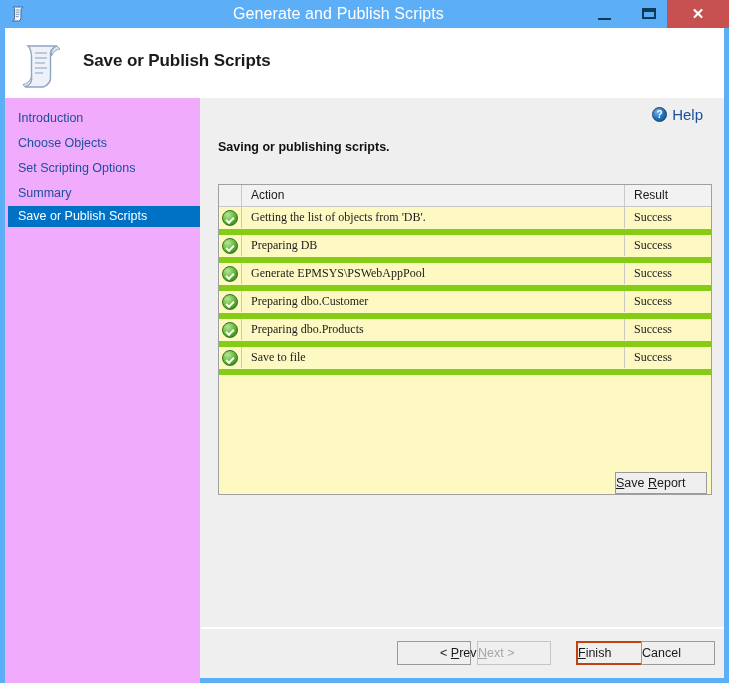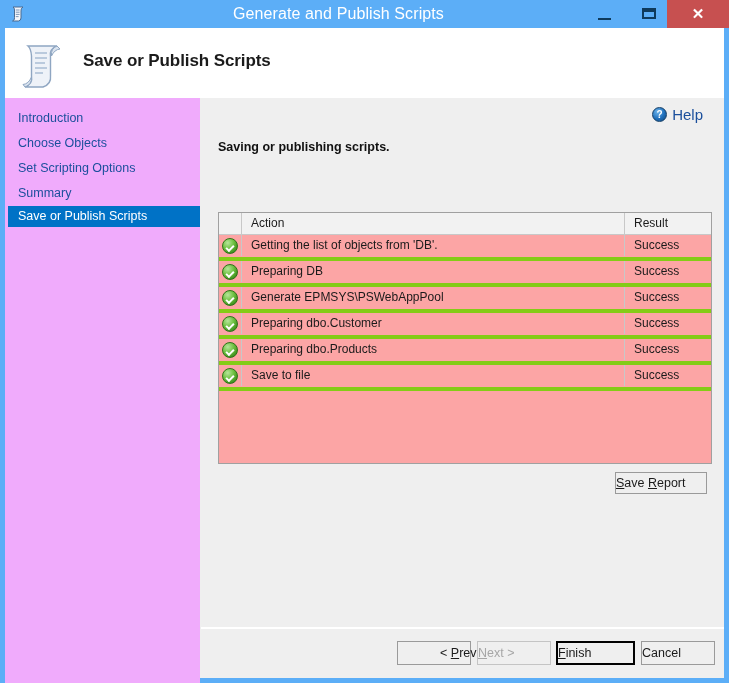--- a/index.html
+++ b/index.html
@@ -184,26 +184,25 @@
     left: 17px; top: 42px;
     font-size: 12.5px;
     font-weight: bold;
     color: #111111;
   }
 
   
   #grid {
     position: absolute;
     left: 17px; top: 86px;
-    width: 494px; height: 252px;
-    background: #fca5a5;
+    width: 494px; height: 311px;
+    background: #fef9c3;
     border: 1px solid #a0a0a0;
     box-sizing: border-box;
     overflow: hidden;
-    margin-top: 28px;
   }
   #grid-head {
     position: relative;
     height: 21px;
     background: #f2f2f2;
     border-bottom: 1px solid #c8c8c8;
   }
   .head-cell {
     position: absolute;
     top: 0;
@@ -224,21 +223,22 @@
     box-sizing: border-box;
   }
   #head-result {
     left: 406px; width: 86px;
     padding-left: 9px;
     box-sizing: border-box;
   }
   .grid-row {
     position: relative;
     height: 22px;
-    border-bottom: 4px solid #84cc16;
+    border-bottom: 6px solid #84cc16;
+    font-family: Liberation Serif, serif;
   }
   .cell-icon {
     position: absolute;
     left: 0; top: 0;
     width: 23px; height: 21px;
     border-right: 1px solid #c8c8c8;
     box-sizing: border-box;
   }
   .ok-icon {
     position: absolute;
@@ -289,21 +289,22 @@
     border: 1px solid #9a9a9a;
     box-sizing: border-box;
     font-size: 12.5px;
     color: #1b1b1b;
     text-align: left;
     cursor: default;
     white-space: nowrap;
   }
   .btn.disabled { color: #a6a6a6; border-color: #c4c4c4; }
   .btn.default {
-    border: 2px solid #000000;
+    border: 2px solid #c2410c;
+    margin-left: 20px;
   }
   #save-report {
     left: 414px; top: 374px;
     width: 92px; height: 22px;
     line-height: 20px;
   }
 
   #footer-divider {
     position: absolute;
     left: 196px; top: 529px;

